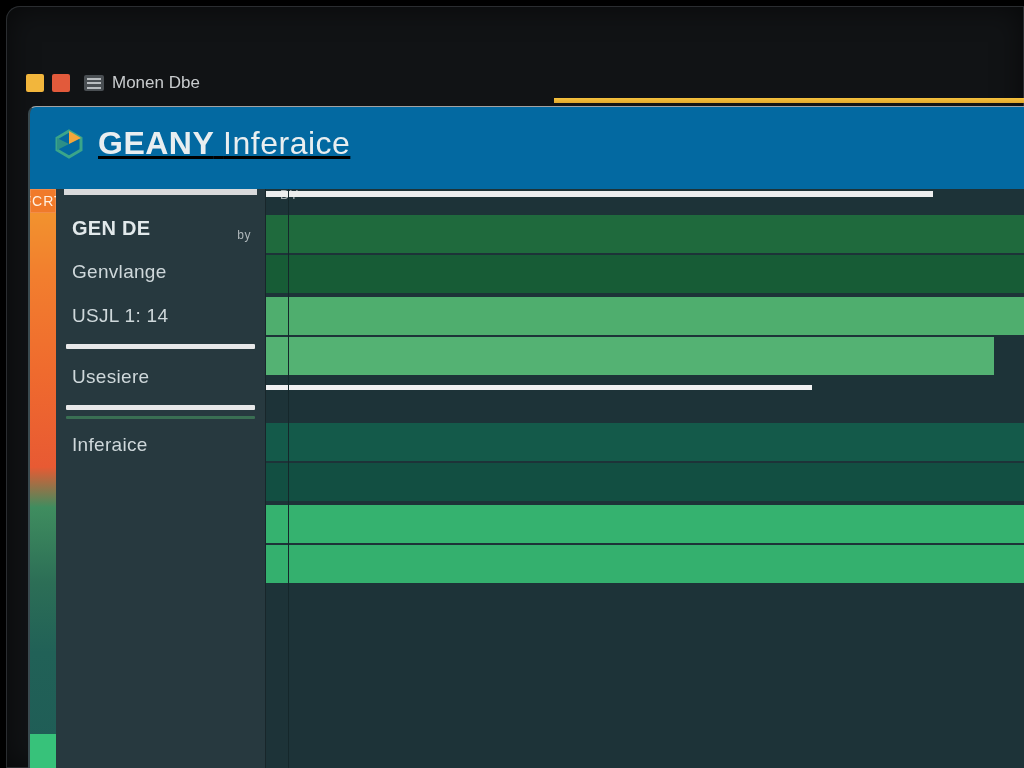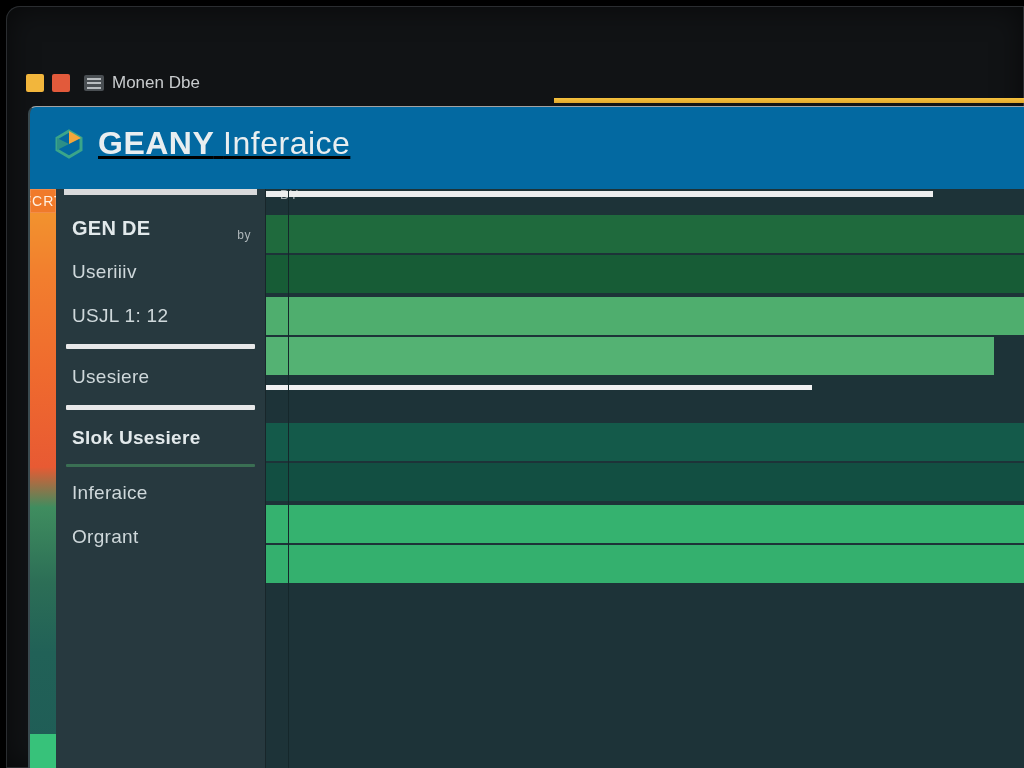--- a/index.html
+++ b/index.html
@@ -235,29 +235,27 @@
       <div class="rail">
         <div class="rail-tab">FCRT</div>
         <div class="rail-bottom"></div>
       </div>
 
       <div class="sidebar">
         <div class="sb-mini">by</div>
         <div class="sb-top-divider"></div>
 
         <div class="sb-item heading">GEN DE</div>
-        <div class="sb-item">Useriiiv</div>
-        <div class="sb-item">USJL 1: 12</div>
+        <div class="sb-item">Genvlange</div>
+        <div class="sb-item">USJL 1: 14</div>
         <div class="sb-divider"></div>
         <div class="sb-item">Usesiere</div>
         <div class="sb-divider"></div>
-        <div class="sb-item strong">Slok Usesiere</div>
         <div class="sb-divider thin-green"></div>
         <div class="sb-item">Inferaice</div>
-        <div class="sb-item">Orgrant</div>
       </div>
 
       <div class="main">
         <div class="colhead">DY</div>
 
         <div class="bar thin c-white" style="top:  2px;  width:88%;"></div>
         <div class="bar c-dkgreen" style="top: 26px;  width:100%;"></div>
         <div class="bar c-dkgreen2" style="top: 66px;  width:100%;"></div>
         <div class="bar c-mdgreen" style="top:108px;  width:100%;"></div>
         <div class="bar c-mdgreen2" style="top:148px;  width:96%;"></div>

